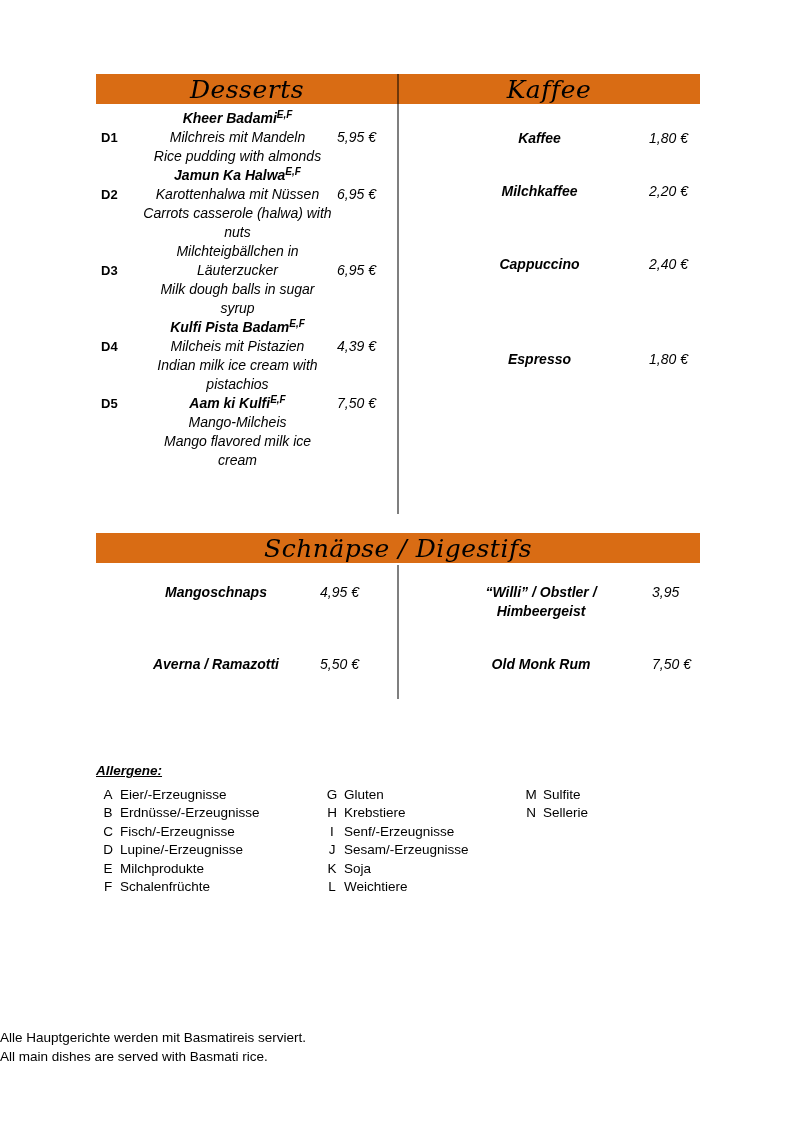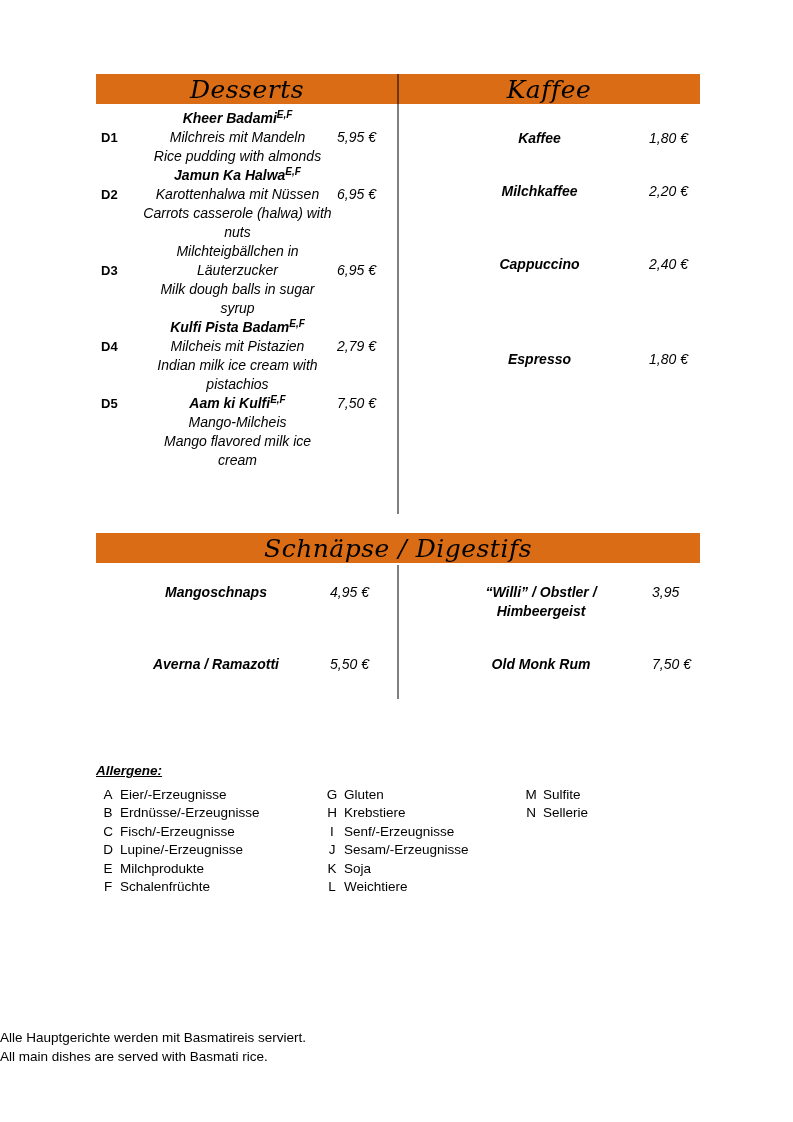--- a/index.html
+++ b/index.html
@@ -34,21 +34,21 @@
   .d-item.codeline-first .d-code,.d-item.codeline-first .d-price{top:0;}
 
   .k-item{position:absolute;width:100%;font-size:14px;font-style:italic;line-height:18px;}
   .k-name{font-weight:bold;width:205px;margin-left:39px;text-align:center;}
   .k-price{position:absolute;left:251px;top:0;white-space:nowrap;}
   .k1{top:25px}.k2{top:78px}.k3{top:151px}.k4{top:246px}
 
   .sec2-body{position:relative;height:145px;}
   .s-item{position:absolute;width:302px;font-size:14px;font-style:italic;line-height:19px;}
   .s-item .s-name{font-weight:bold;text-align:center;width:210px;white-space:pre-line;}
-  .s-col-l{left:0;}  .s-col-l .s-name{margin-left:15px;}  .s-col-l .s-price{position:absolute;left:234px;top:0;white-space:nowrap;}
+  .s-col-l{left:0;}  .s-col-l .s-name{margin-left:15px;}  .s-col-l .s-price{position:absolute;left:224px;top:0;white-space:nowrap;}
   .s-col-r{left:302px;} .s-col-r .s-name{margin-left:38px;} .s-col-r .s-price{position:absolute;left:254px;top:0;white-space:nowrap;}
   .s-row1{top:20px;} .s-row2{top:92px;}
 
   #allergene{position:absolute;left:96px;top:762px;width:604px;font-size:13.5px;}
   .allerg-title{font-style:italic;font-weight:bold;text-decoration:underline;
                 line-height:18px;margin-bottom:6px;}
   .allerg-cols{position:relative;height:118px;}
   .a-col{position:absolute;top:0;}
   .a-col1{left:0;padding-left:4px;} .a-col2{left:228px;} .a-col3{left:427px;}
   .a-row{display:flex;line-height:18.4px;}
@@ -110,21 +110,21 @@
         </div>
 
         <div class="d-item">
           <div class="d-code">D4</div>
           <div class="d-main">
             <div class="d-title"><span>Kulfi Pista Badam</span><sup class="allerg">E,F</sup></div>
             <div class="d-german">Milcheis mit Pistazien</div>
             <div class="d-english">Indian milk ice cream with
 pistachios</div>
           </div>
-          <div class="d-price">2,79 €</div>
+          <div class="d-price">4,39 €</div>
         </div>
 
         <div class="d-item codeline-first">
           <div class="d-code">D5</div>
           <div class="d-main">
             <div class="d-title"><span>Aam ki Kulfi</span><sup class="allerg">E,F</sup></div>
             <div class="d-german">Mango-Milcheis</div>
             <div class="d-english">Mango flavored milk ice
 cream</div>
           </div>

